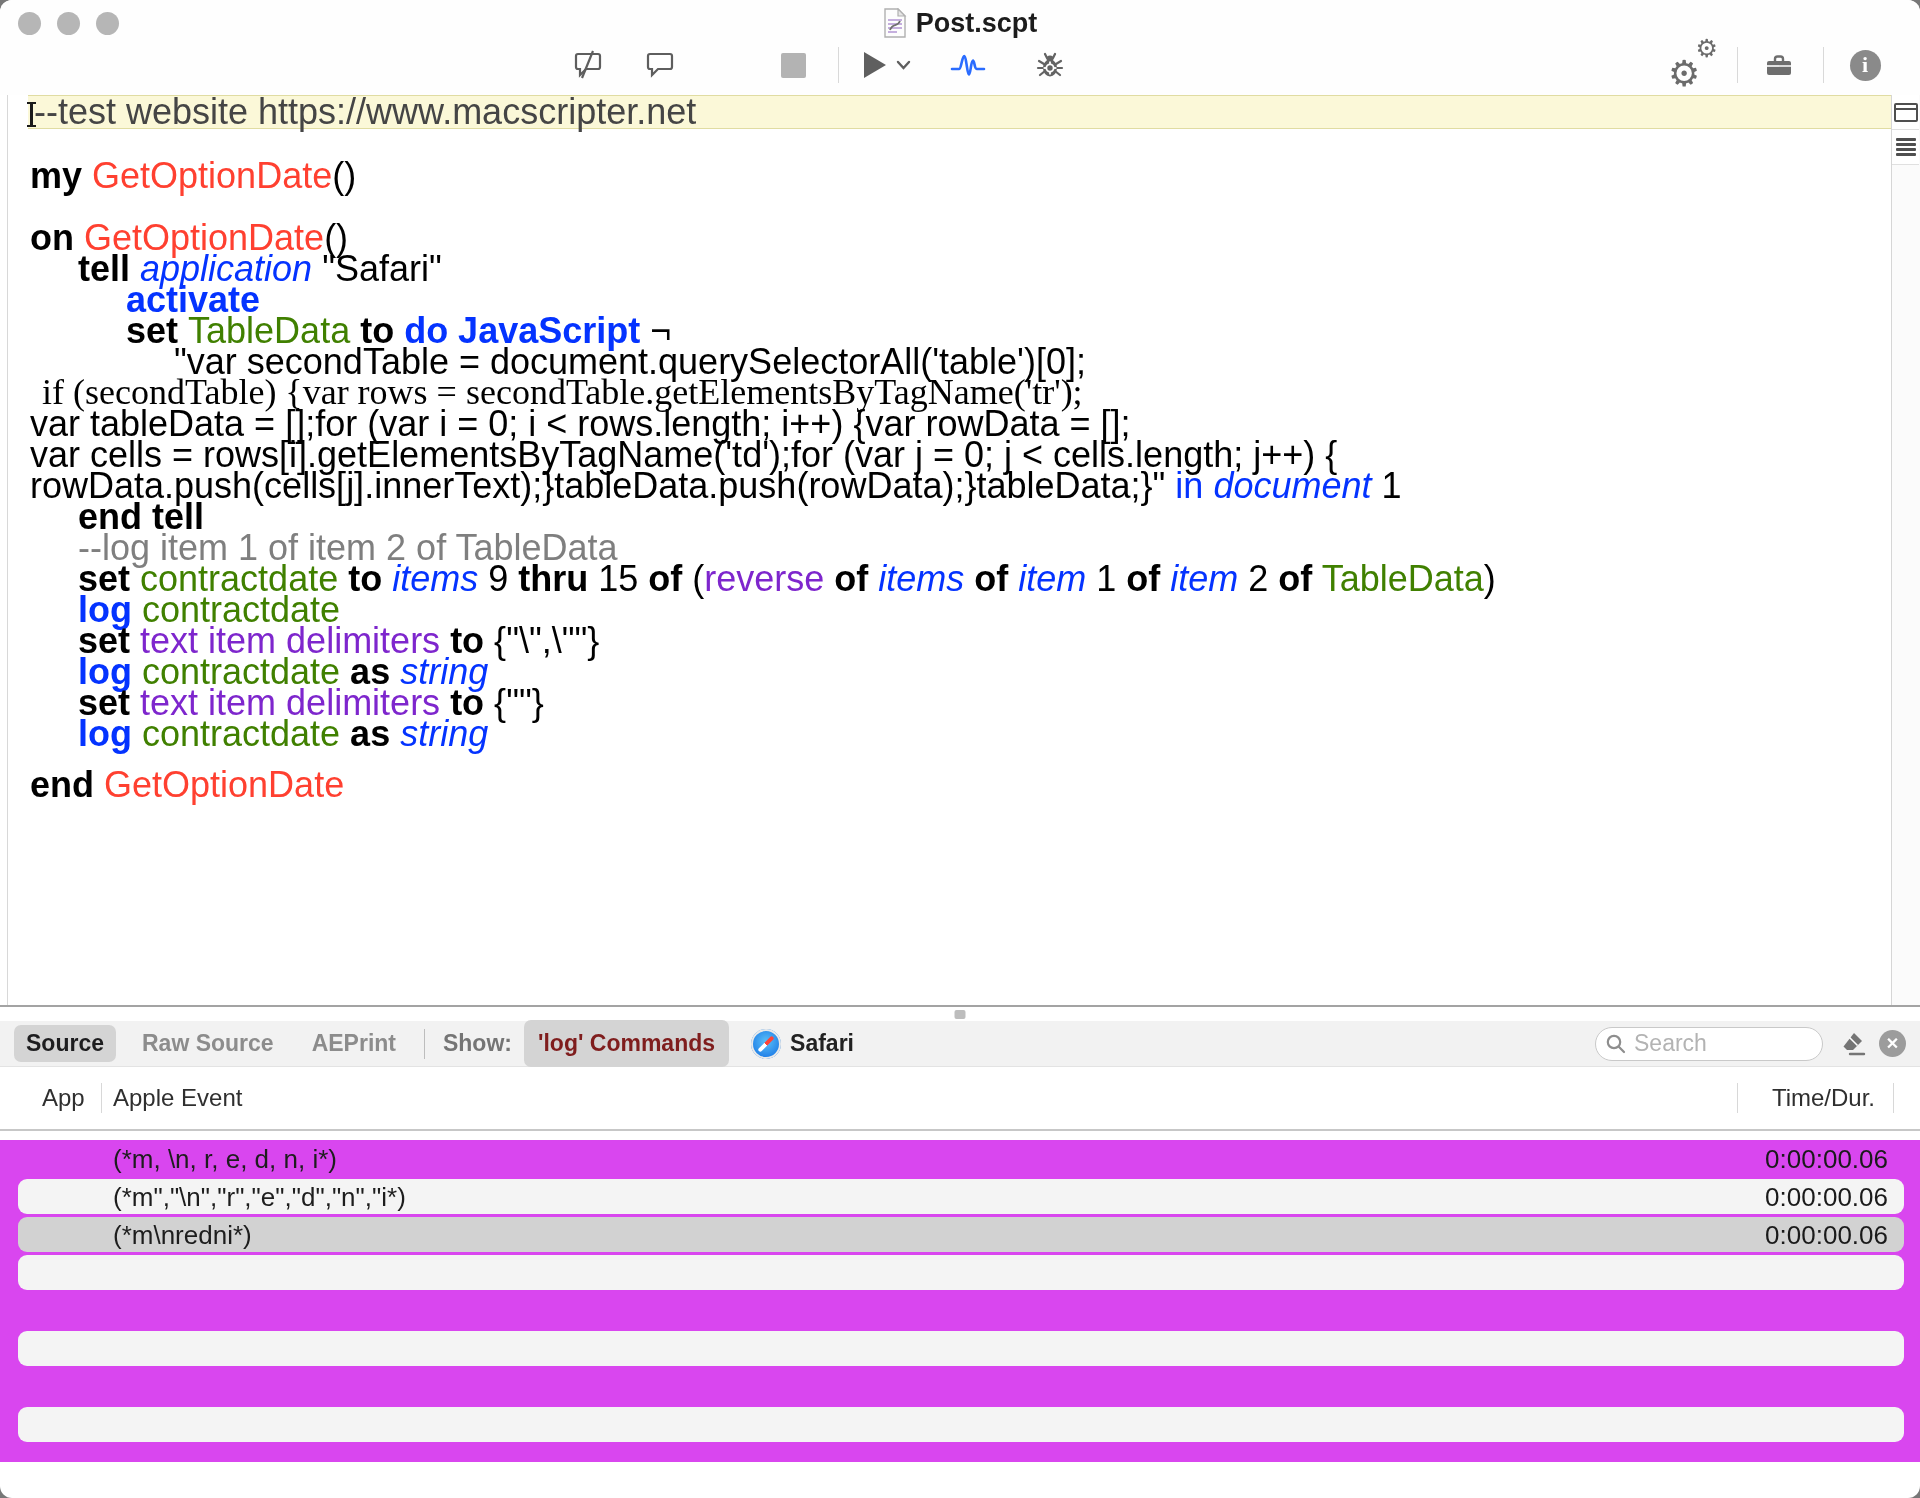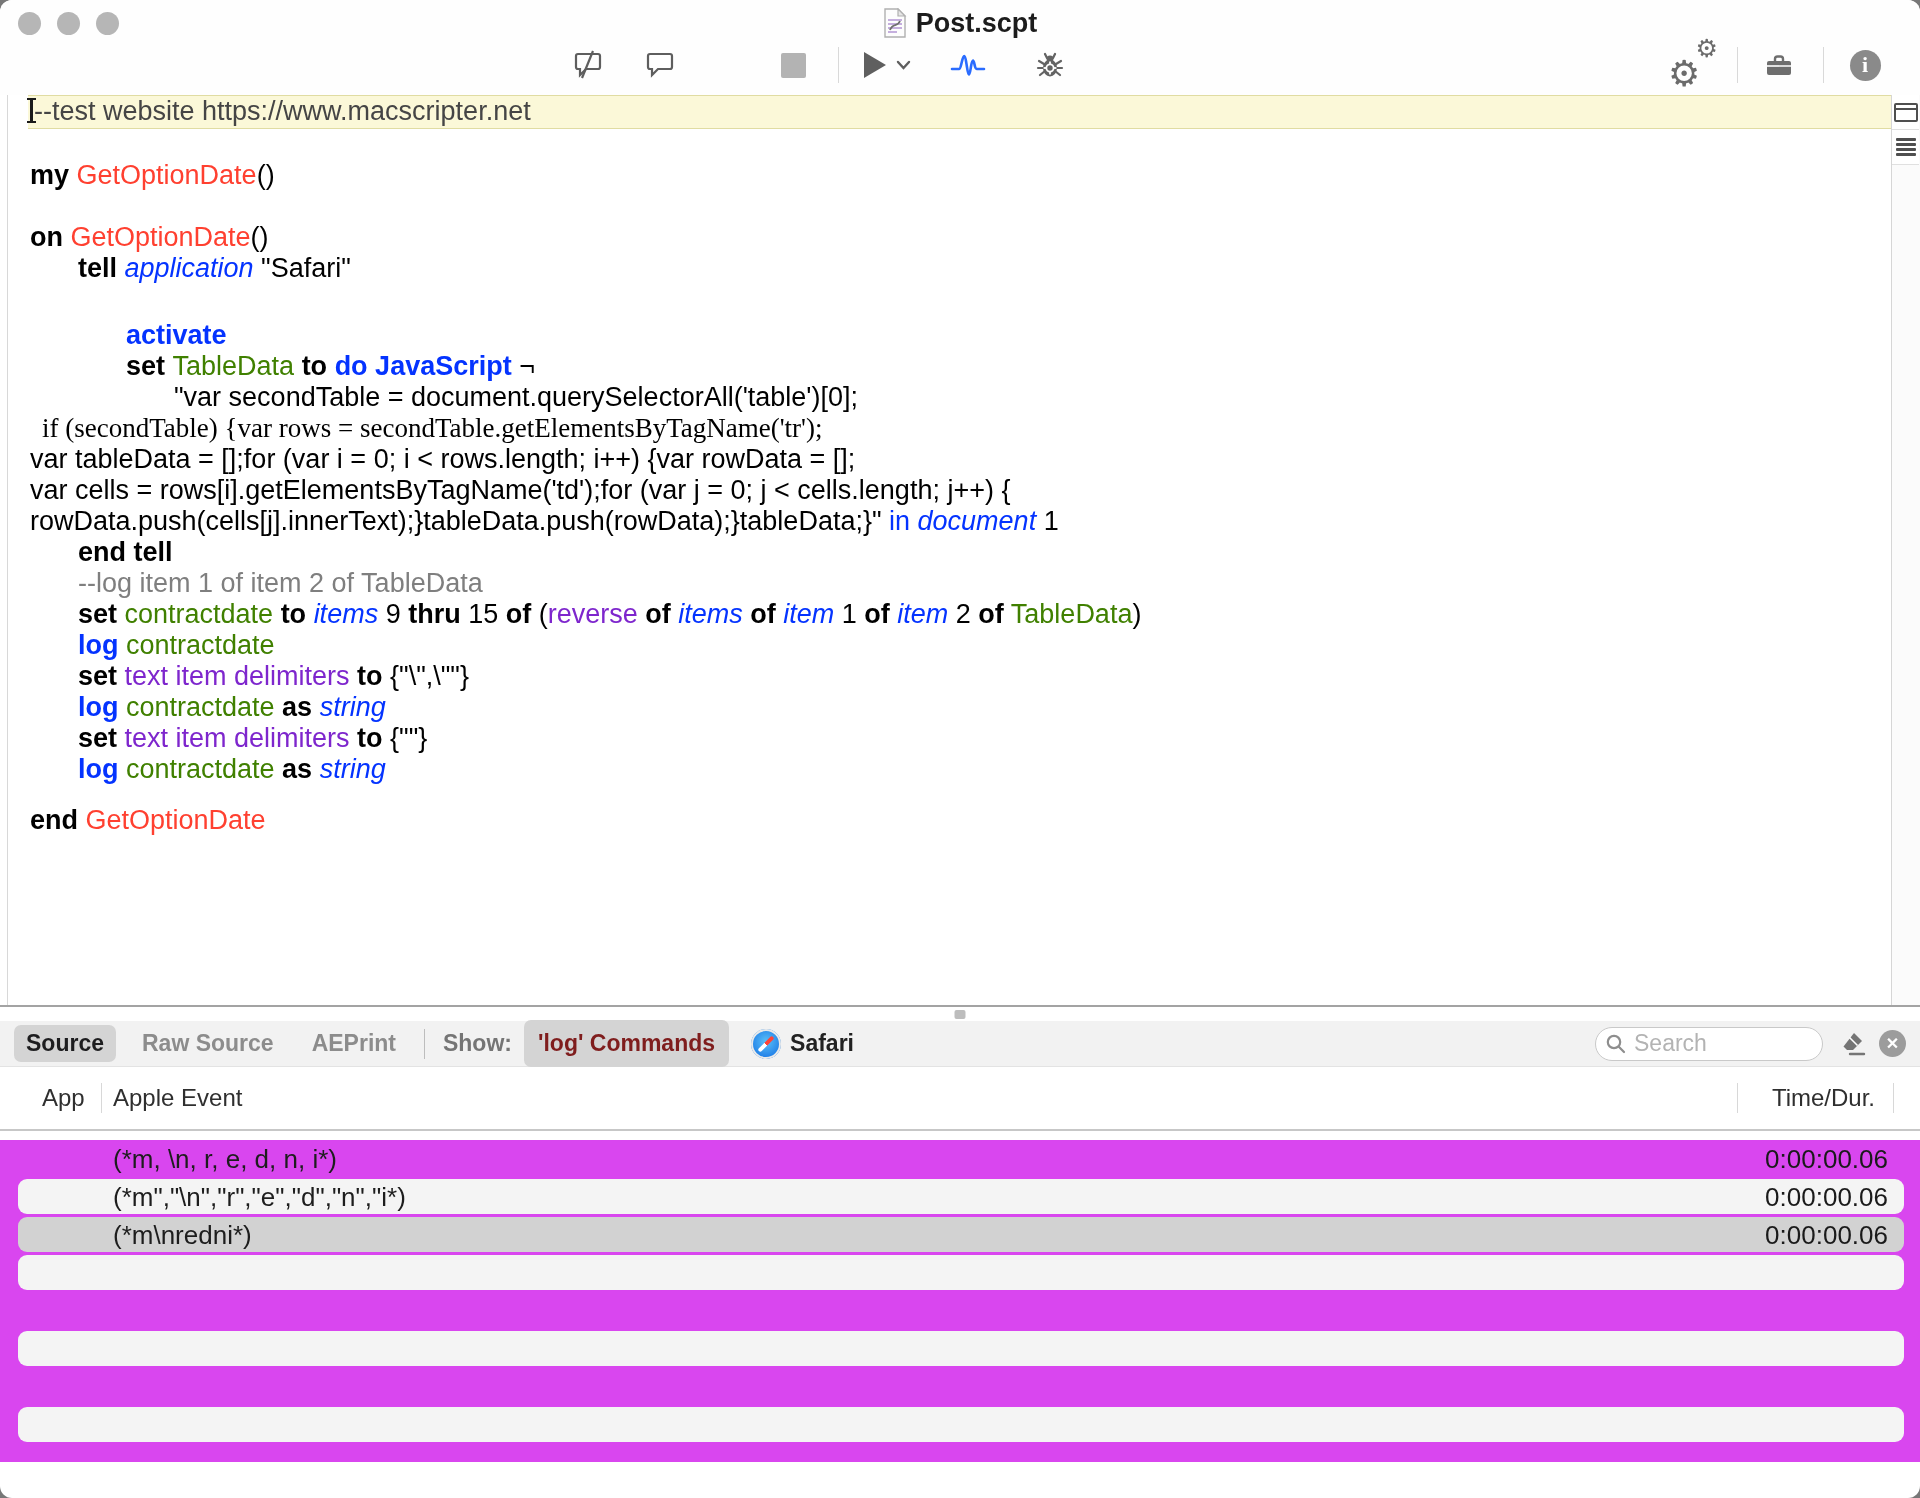--- a/index.html
+++ b/index.html
@@ -18,21 +18,21 @@
   .stop-square{width:25px;height:25px;background:#b3b3b3;border-radius:2px;}
   .play-tri{width:0;height:0;border-left:22px solid #5f5f5f;border-top:13px solid transparent;border-bottom:13px solid transparent;}
   .gearwrap{position:relative;width:50px;height:46px;color:#6b6b6b;}
   .gear-big{position:absolute;left:0;bottom:-4px;font-size:36px;line-height:36px;}
   .gear-small{position:absolute;right:0;top:-6px;font-size:25px;line-height:25px;}
   .info-circle{width:31px;height:31px;border-radius:50%;background:#8a8a8a;color:#fff;display:flex;align-items:center;justify-content:center;font-family:"Liberation Serif",serif;font-weight:bold;font-size:22px;}
 
   
   .editor{position:absolute;left:0;top:95px;right:28px;bottom:493px;background:#fff;overflow:hidden;}
   .gutterline{position:absolute;left:7px;top:0;bottom:0;width:1px;background:#d8d8d8;}
-  .code-line{position:relative;height:31px;line-height:31px;font-size:27px;white-space:pre;color:#000;}
+  .code-line{position:relative;height:31px;line-height:31px;font-size:36px;white-space:pre;color:#000;}
   .code-line.hl{background:var(--highlight-yellow);border-top:1px solid var(--highlight-border);border-bottom:1px solid var(--highlight-border);border-right:1px solid var(--highlight-border);margin-left:28px;padding-left:2px !important;height:32px;}
   .s-kw{color:var(--keyword);font-weight:bold;}
   .s-pl{color:#000;}
   .s-hn{color:var(--handler);}
   .s-cmd{color:var(--command-blue);font-weight:bold;}
   .s-cls{color:var(--class-blue);font-style:italic;}
   .s-in{color:var(--command-blue);}
   .s-vr{color:var(--variable-green);}
   .s-prop{color:var(--property-purple);}
   .s-com{color:var(--comment-gray);}
@@ -201,21 +201,21 @@
 
   <div class="editor">
     <div class="gutterline"></div>
     <div id="code">
         <div class="code-line hl" style="padding-left: 30px;"><span class="caret"></span><span class="s-com">--test website https://www.macscripter.net</span></div>
         <div class="code-line" style="padding-left: 30px;"></div>
         <div class="code-line" style="padding-left: 30px;"><span class="s-kw">my </span><span class="s-hn">GetOptionDate</span><span class="s-pl">()</span></div>
         <div class="code-line" style="padding-left: 30px;"></div>
         <div class="code-line" style="padding-left: 30px;"><span class="s-kw">on </span><span class="s-hn">GetOptionDate</span><span class="s-pl">()</span></div>
         <div class="code-line" style="padding-left: 78px;"><span class="s-kw">tell </span><span class="s-cls">application</span><span class="s-pl"> "Safari"</span></div>
-        <div class="code-line" style="padding-left: 126px; margin-top: 36px;"><span class="s-cmd">activate</span></div>
+        <div class="code-line" style="padding-left: 126px;"><span class="s-cmd">activate</span></div>
         <div class="code-line" style="padding-left: 126px;"><span class="s-kw">set </span><span class="s-vr">TableData</span><span class="s-kw"> to </span><span class="s-cmd">do JavaScript</span><span class="s-pl"> ¬</span></div>
         <div class="code-line" style="padding-left: 174px;"><span class="s-pl">"var secondTable = document.querySelectorAll('table')[0];</span></div>
         <div class="code-line" style="padding-left: 42px; font-family: Liberation Serif, serif;"><span class="s-pl">if (secondTable) {var rows = secondTable.getElementsByTagName('tr');</span></div>
         <div class="code-line" style="padding-left: 30px;"><span class="s-pl">var tableData = [];for (var i = 0; i &lt; rows.length; i++) {var rowData = [];</span></div>
         <div class="code-line" style="padding-left: 30px;"><span class="s-pl">var cells = rows[i].getElementsByTagName('td');for (var j = 0; j &lt; cells.length; j++) {</span></div>
         <div class="code-line" style="padding-left: 30px;"><span class="s-pl">rowData.push(cells[j].innerText);}tableData.push(rowData);}tableData;}" </span><span class="s-in">in</span><span class="s-pl"> </span><span class="s-cls">document</span><span class="s-pl"> 1</span></div>
         <div class="code-line" style="padding-left: 78px;"><span class="s-kw">end tell</span></div>
         <div class="code-line" style="padding-left: 78px;"><span class="s-com">--log item 1 of item 2 of TableData</span></div>
         <div class="code-line" style="padding-left: 78px;"><span class="s-kw">set </span><span class="s-vr">contractdate</span><span class="s-kw"> to </span><span class="s-cls">items</span><span class="s-pl"> 9 </span><span class="s-kw">thru</span><span class="s-pl"> 15 </span><span class="s-kw">of</span><span class="s-pl"> (</span><span class="s-prop">reverse</span><span class="s-kw"> of </span><span class="s-cls">items</span><span class="s-kw"> of </span><span class="s-cls">item</span><span class="s-pl"> 1 </span><span class="s-kw">of</span><span class="s-pl"> </span><span class="s-cls">item</span><span class="s-pl"> 2 </span><span class="s-kw">of</span><span class="s-pl"> </span><span class="s-vr">TableData</span><span class="s-pl">)</span></div>
         <div class="code-line" style="padding-left: 78px;"><span class="s-cmd">log </span><span class="s-vr">contractdate</span></div>

